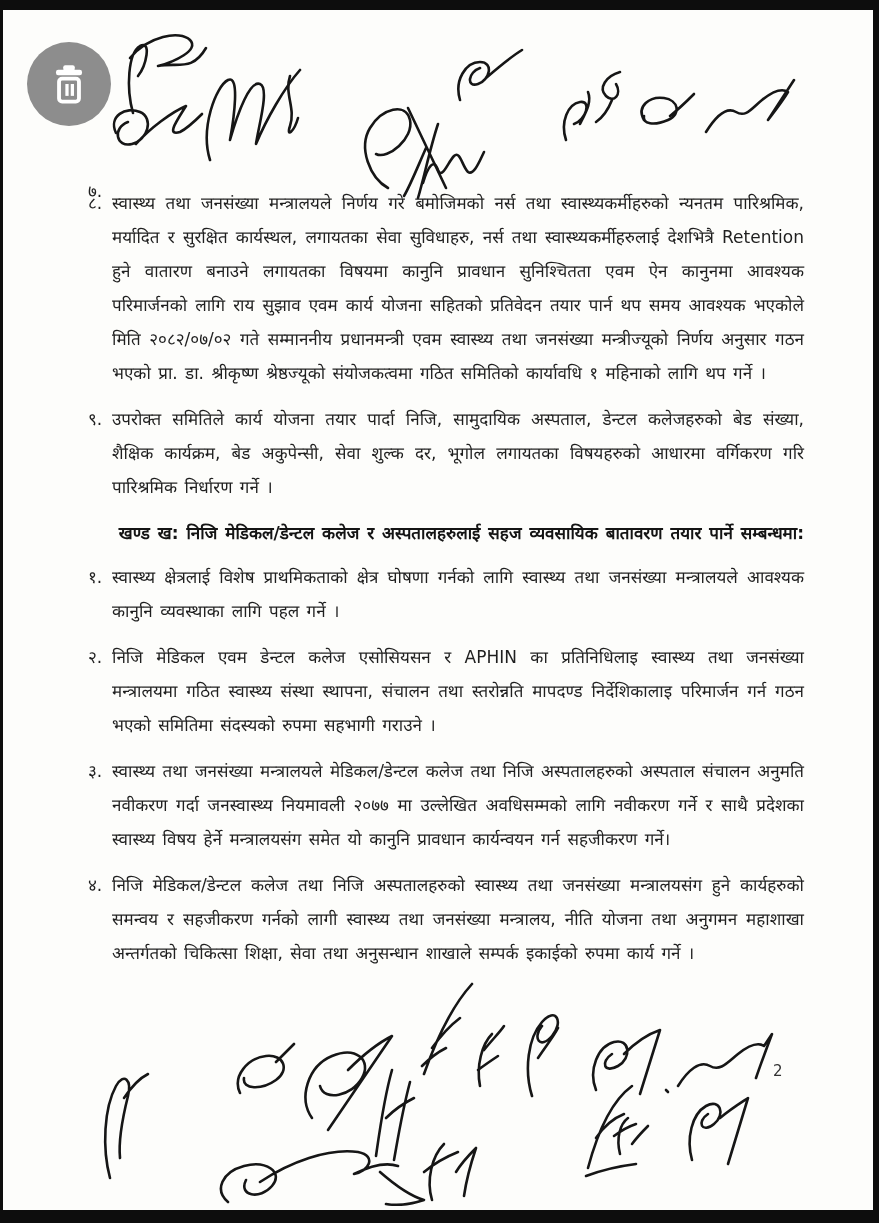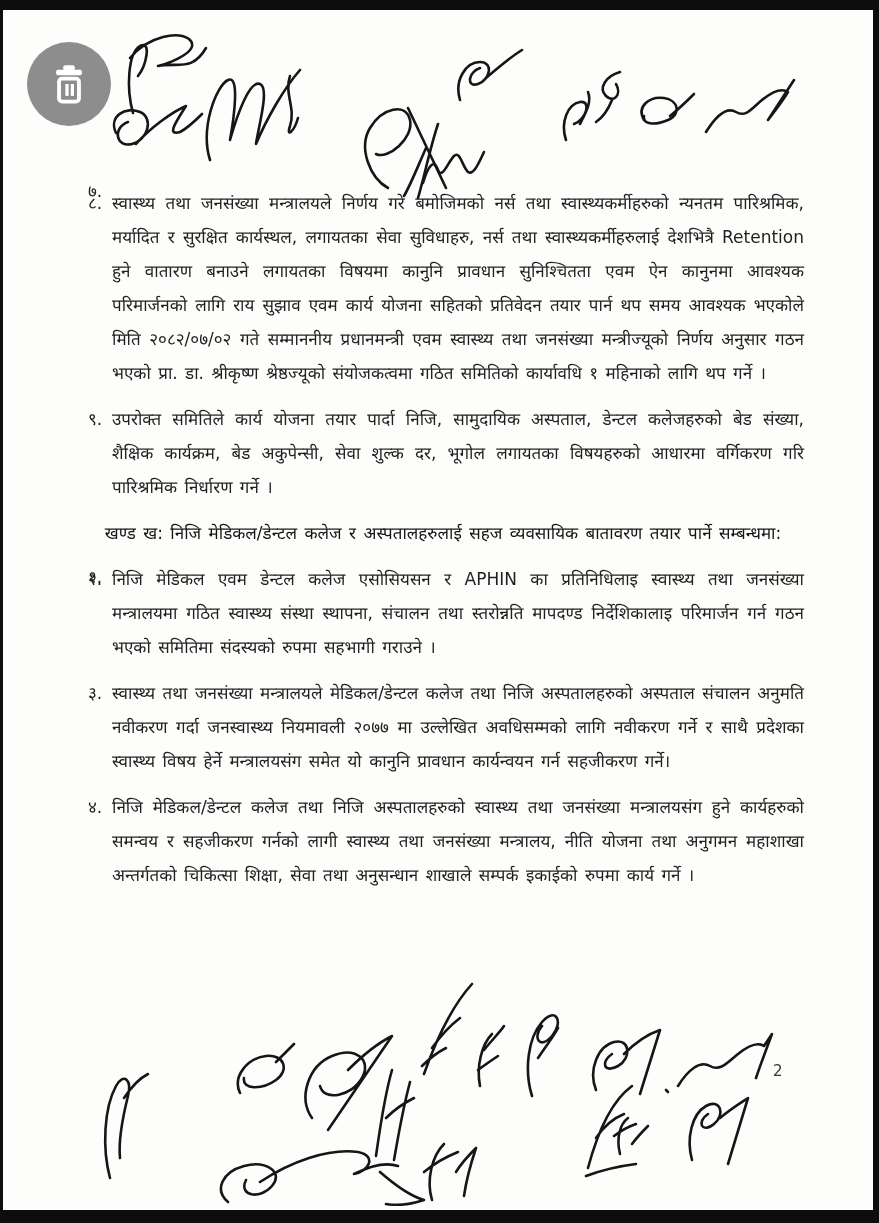--- a/index.html
+++ b/index.html
@@ -22,22 +22,22 @@
   .trash-btn svg{width:46px;height:46px;}
   
   .content{
     position:absolute;left:85px;top:164px;width:716px;
     color:#1f1f1f;font-size:17px;line-height:34px;
     text-align:justify;word-spacing:2px;
   }
   .item{position:relative;padding-left:24px;margin-bottom:12px;}
   .item .num{position:absolute;left:0;top:0;}
   .sec-heading{
-    font-weight:normal;margin:4px 0 10px -6px;color:#141414;
-    text-align:center;
+    font-weight:bold;margin:4px 0 10px -6px;color:#141414;
+    text-align:right;
   }
   .sig{position:absolute;pointer-events:none;}
   .sig path{fill:none;stroke:#161616;stroke-width:2.6;stroke-linecap:round;stroke-linejoin:round;}
   .pageno{
     position:absolute;left:770px;top:1052px;
     font-size:15px;color:#333;
   }
 </style>
 </head>
 <body>
@@ -71,20 +71,21 @@
 
     <div class="item">
       <span class="num">९.</span>
       <span>उपरोक्त समितिले कार्य योजना तयार पार्दा निजि, सामुदायिक अस्पताल, डेन्टल कलेजहरुको बेड संख्या, शैक्षिक कार्यक्रम, बेड अकुपेन्सी, सेवा शुल्क दर, भूगोल  लगायतका विषयहरुको आधारमा वर्गिकरण गरि पारिश्रमिक निर्धारण गर्ने ।</span>
     </div>
 
     <div class="sec-heading">खण्ड ख: निजि मेडिकल/डेन्टल कलेज र अस्पतालहरुलाई सहज व्यवसायिक बातावरण तयार पार्ने सम्बन्धमा:</div>
 
     <div class="item">
       <span class="num">१.</span>
+      <span>स्वास्थ्य क्षेत्रलाई विशेष प्राथमिकताको क्षेत्र घोषणा गर्नको लागि स्वास्थ्य तथा जनसंख्या मन्त्रालयले आवश्यक कानुनि व्यवस्थाका लागि पहल गर्ने ।</span>
     </div>
 
     <div class="item">
       <span class="num">२.</span>
       <span>निजि मेडिकल एवम डेन्टल कलेज एसोसियसन र APHIN का प्रतिनिधिलाइ स्वास्थ्य तथा जनसंख्या मन्त्रालयमा गठित स्वास्थ्य संस्था स्थापना, संचालन तथा स्तरोन्नति मापदण्ड निर्देशिकालाइ परिमार्जन गर्न गठन भएको समितिमा संदस्यको रुपमा सहभागी गराउने ।</span>
     </div>
 
     <div class="item">
       <span class="num">३.</span>
       <span>स्वास्थ्य तथा जनसंख्या मन्त्रालयले मेडिकल/डेन्टल कलेज तथा निजि अस्पतालहरुको अस्पताल संचालन अनुमति नवीकरण गर्दा जनस्वास्थ्य नियमावली २०७७ मा उल्लेखित अवधिसम्मको लागि नवीकरण गर्ने र साथै प्रदेशका स्वास्थ्य विषय हेर्ने मन्त्रालयसंग समेत यो कानुनि प्रावधान कार्यन्वयन गर्न सहजीकरण गर्ने।</span>

